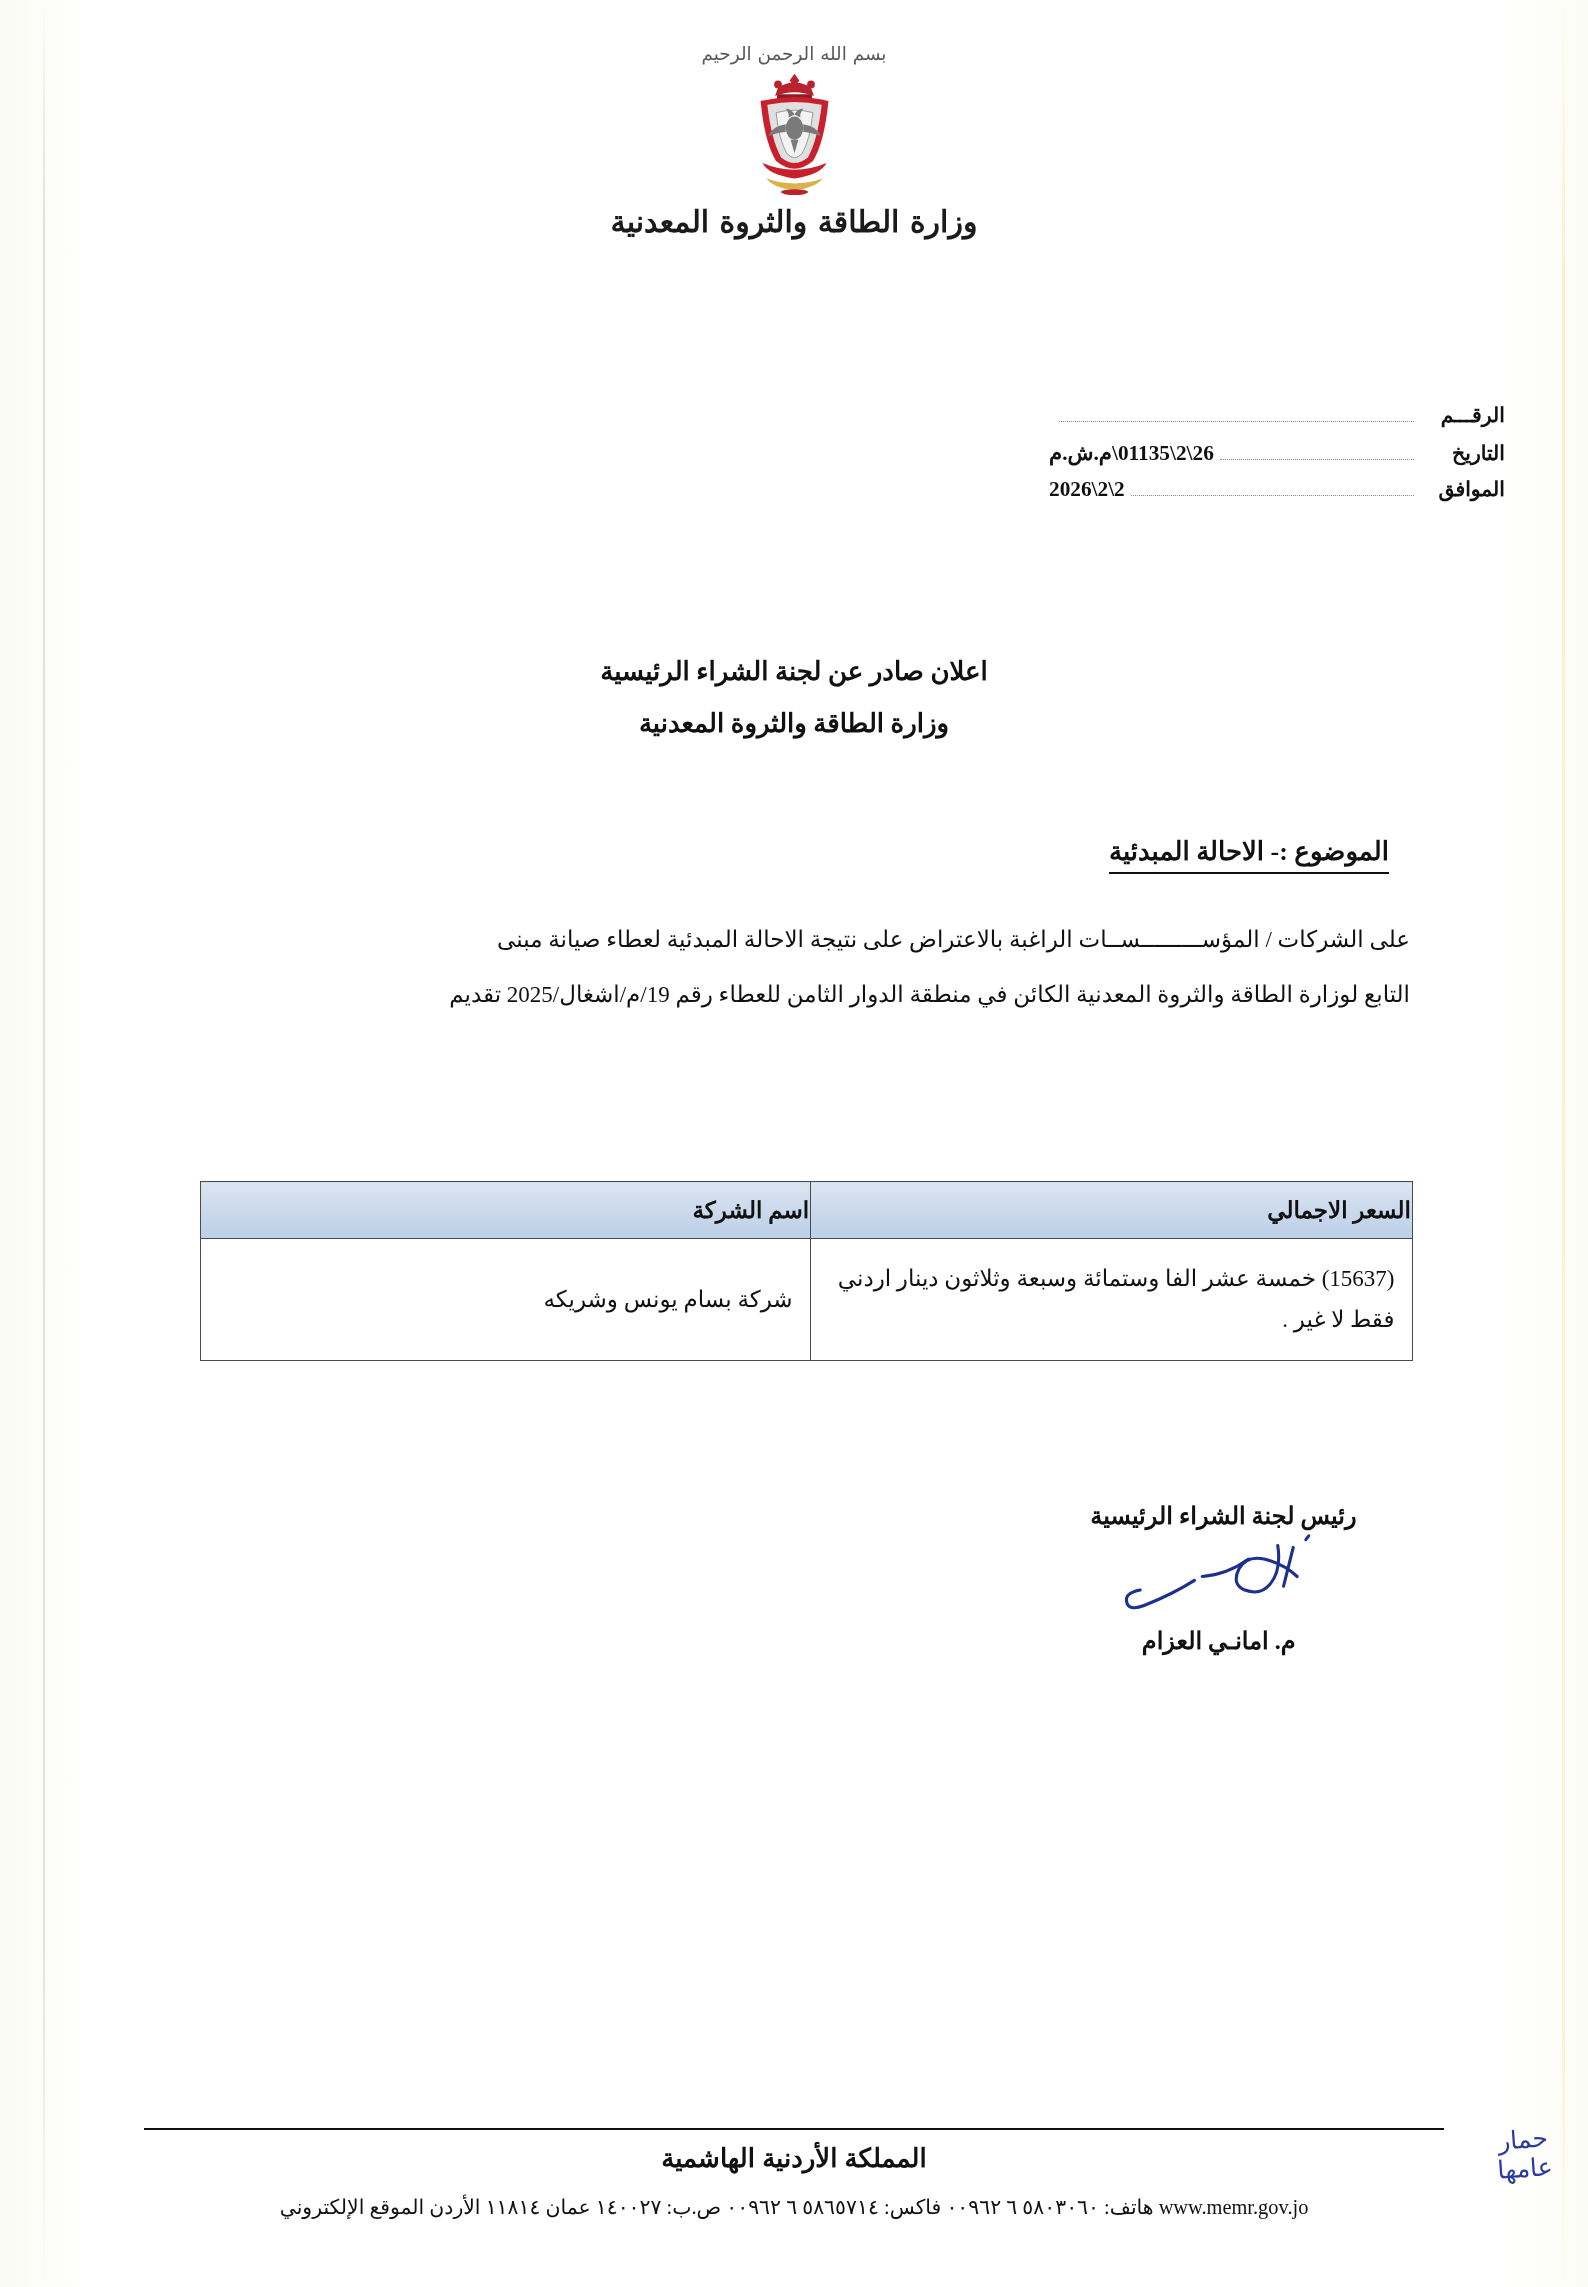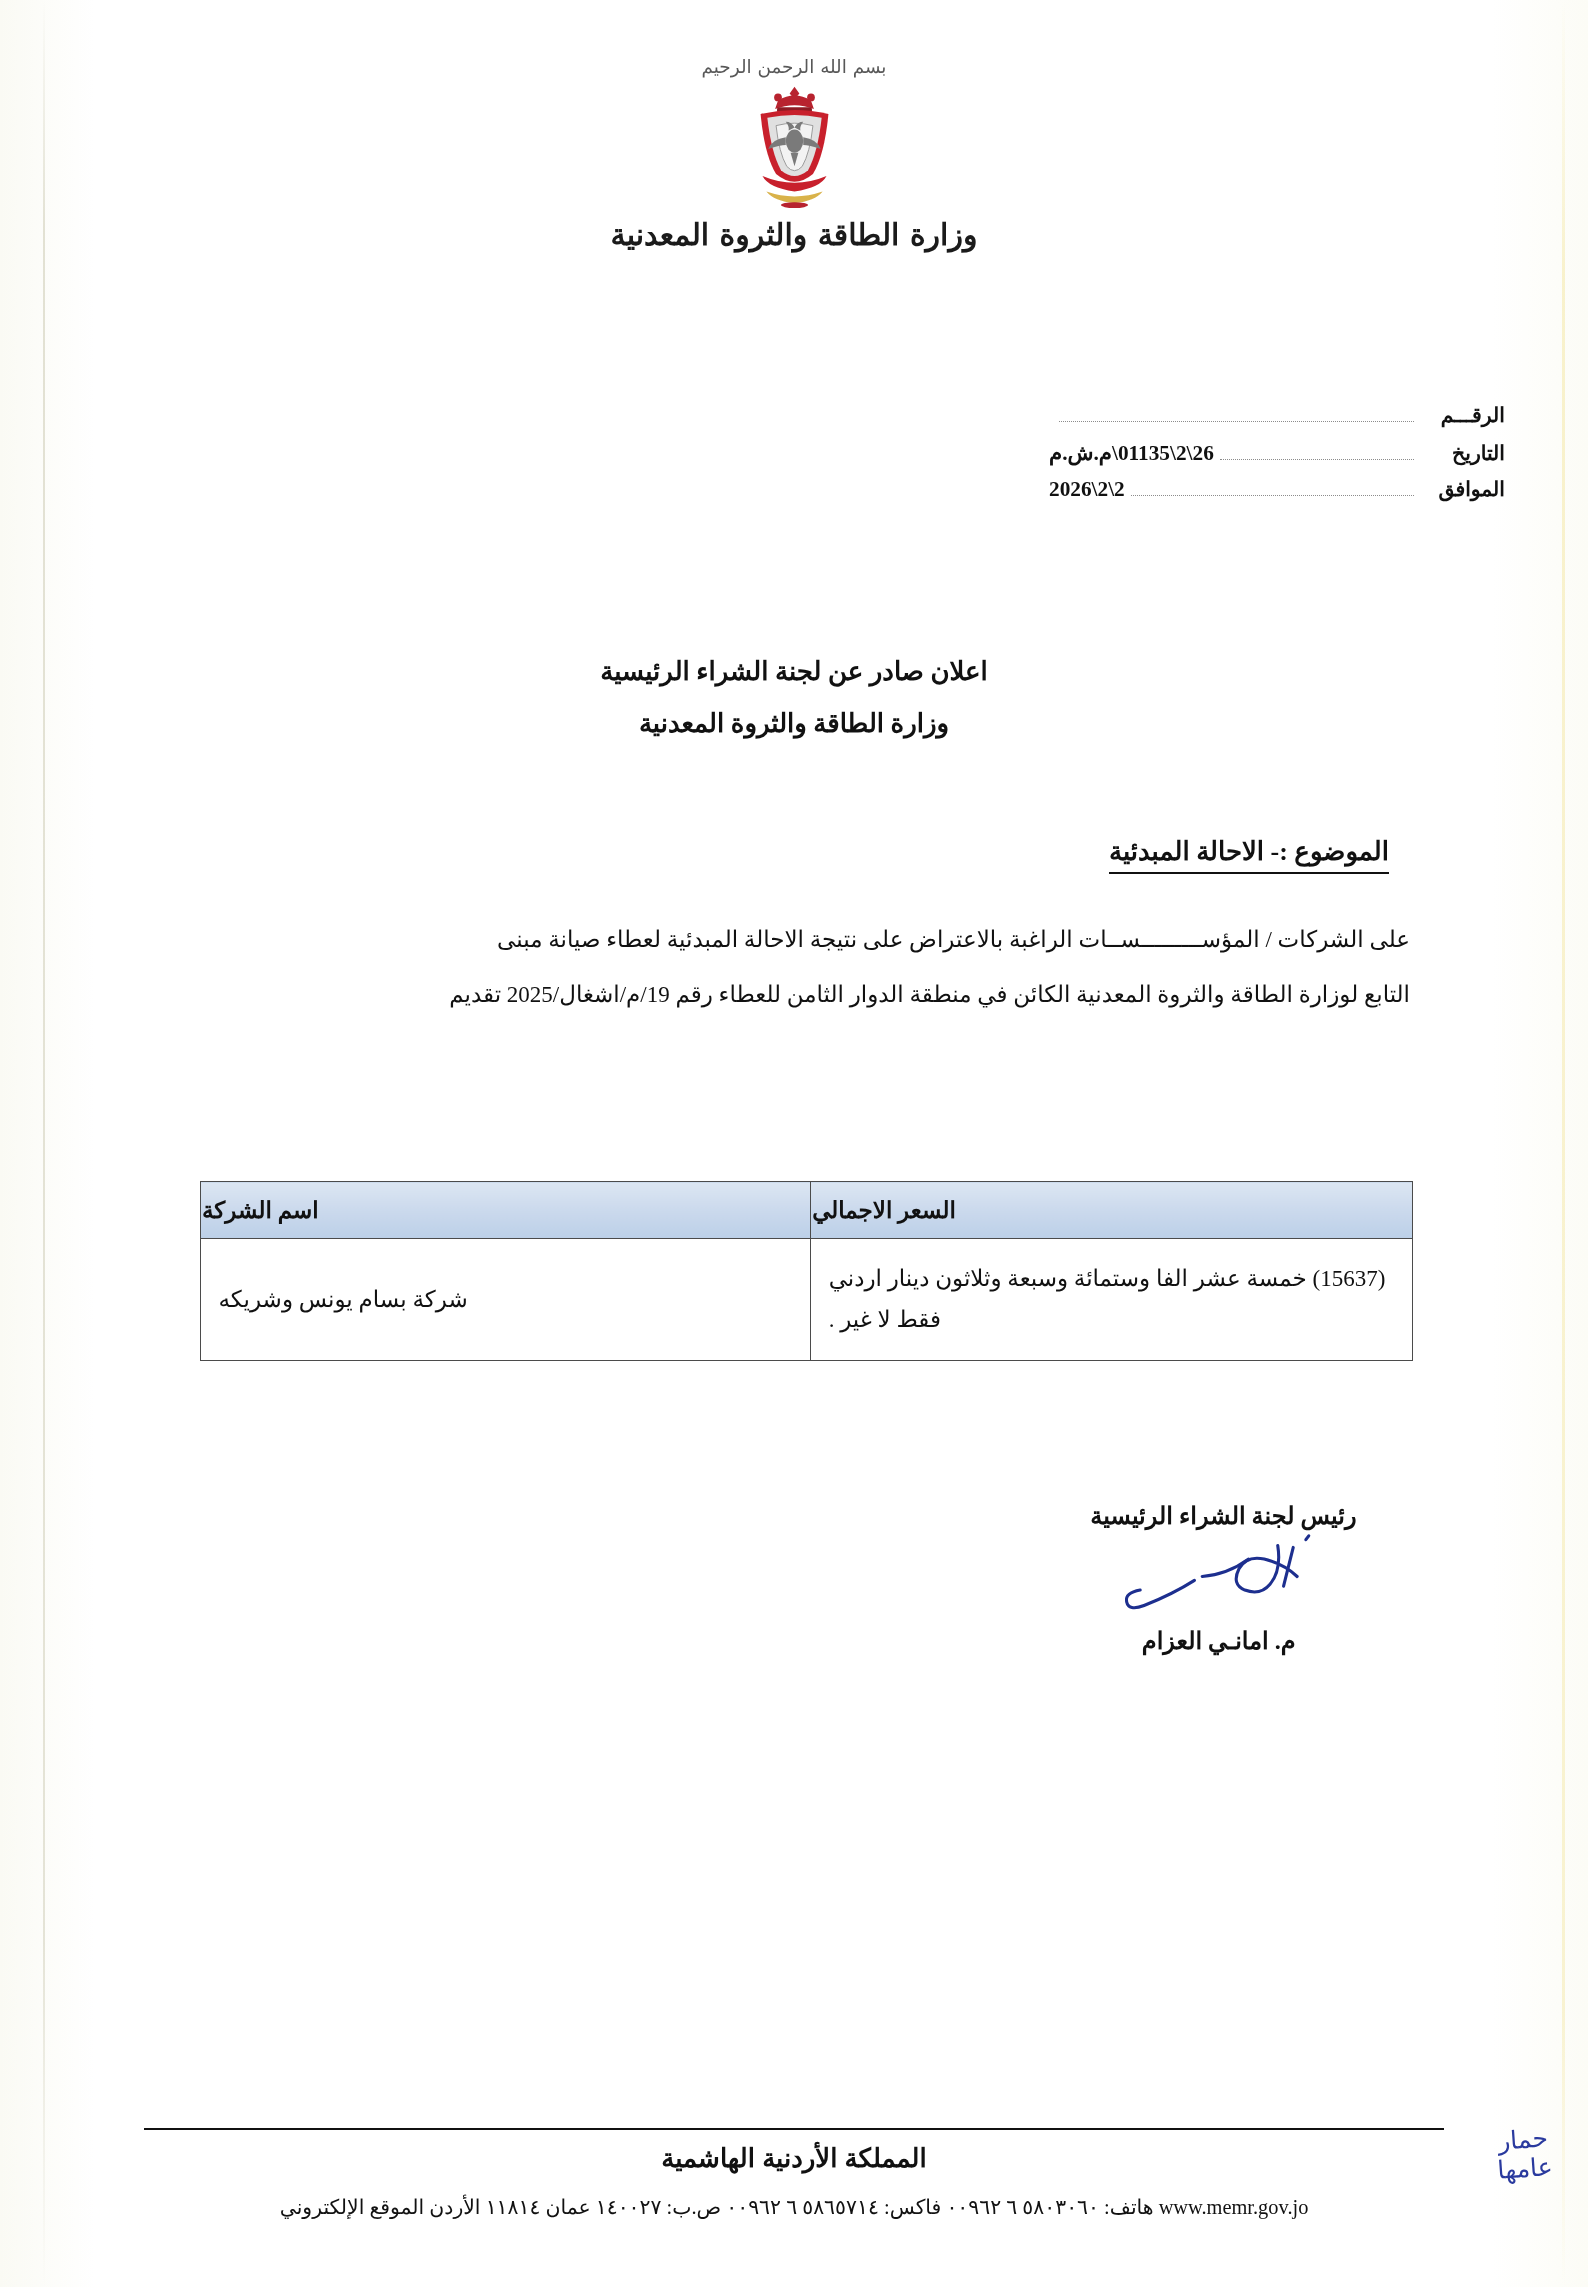--- a/index.html
+++ b/index.html
@@ -47,21 +47,20 @@
     left: 0;
     right: 0;
     text-align: center;
   }
   .basmala {
     font-size: 18.4px;
     color: #3b3b3b;
     letter-spacing: 1px;
     opacity: .85;
     font-family: "DejaVu Serif", serif;
-    margin-top: 13px;
   }
   .emblem {
     margin: 3.9px auto 0;
     width: 115px;
     height: 128px;
     position: relative;
   }
   .ministry-name {
     margin-top: 7.8px;
     font-size: 30px;
@@ -154,21 +153,21 @@
   
   .table {
     position: absolute;
     top: 1181px;
     right: 175px;
     width: 1213px;
     border-collapse: collapse;
   }
   .table th, .table td {
     border: 1px solid #4b4b4b;
-    text-align: left;
+    text-align: right;
     vertical-align: middle;
   }
   .table th {
     background: linear-gradient(180deg,#dce6f2 0%, #c9d8ec 55%, #bcd0e8 100%);
     font-size: 23px;
     font-weight: bold;
     height: 54px;
     color: #111;
   }
   .table td {

